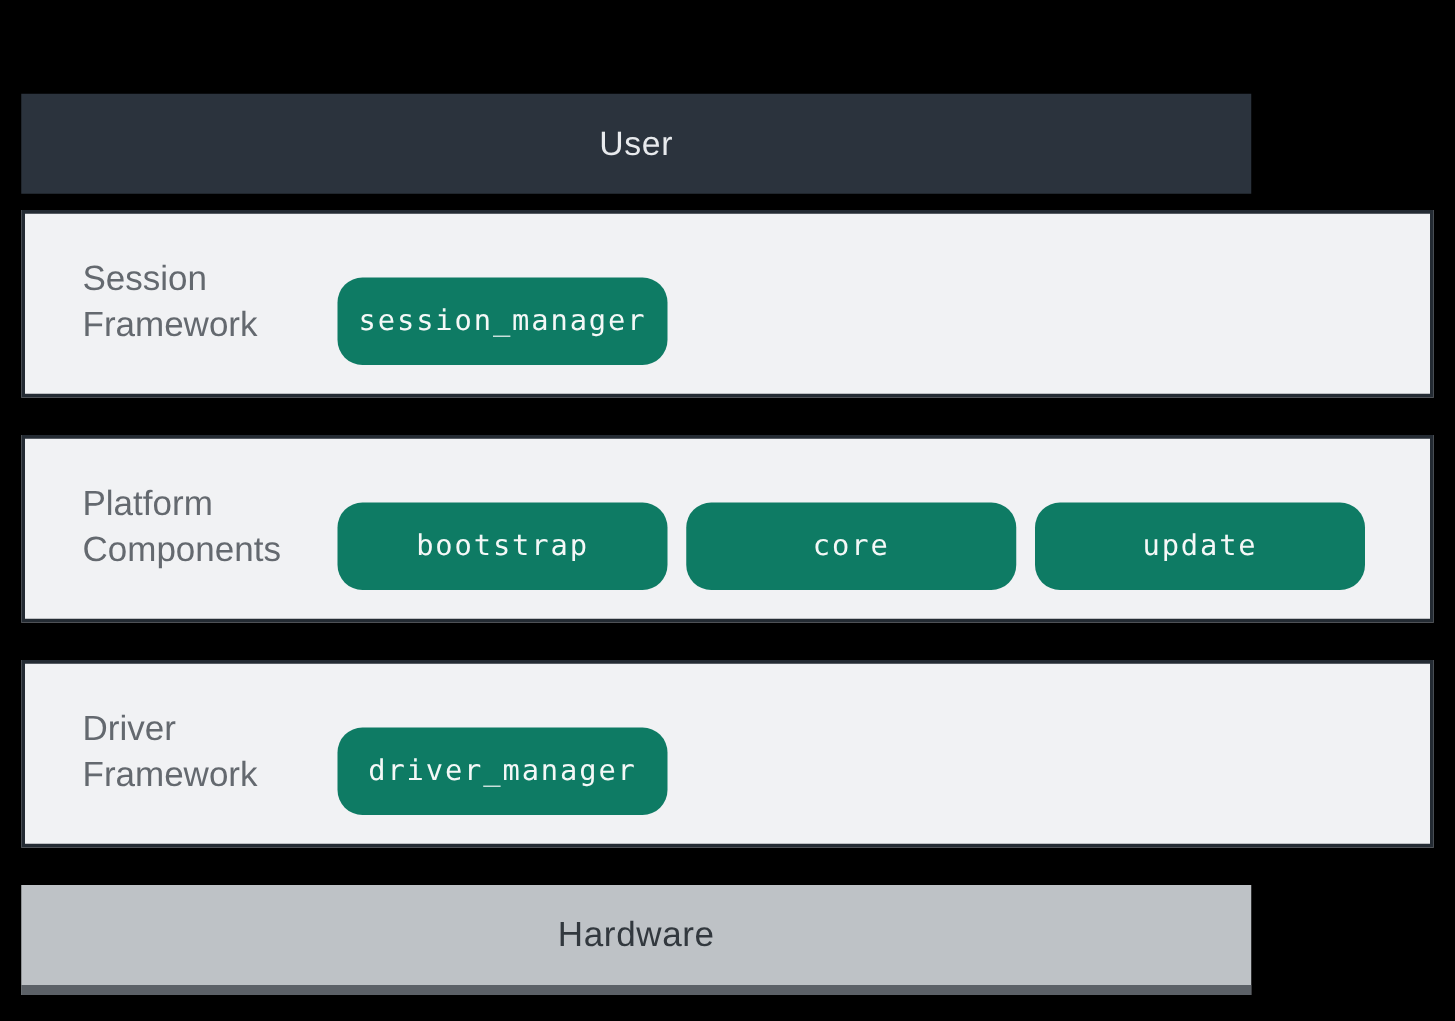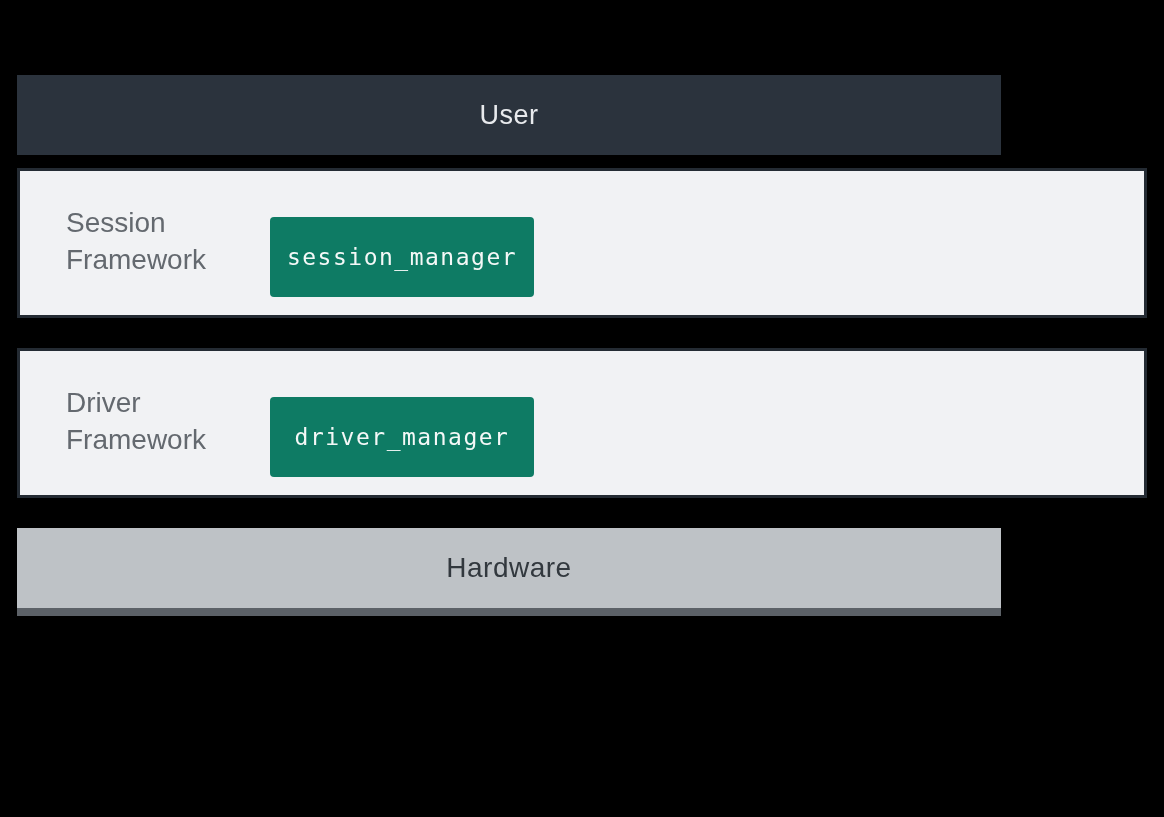--- a/index.html
+++ b/index.html
@@ -63,22 +63,22 @@
     top: -2px;
   }
   .components {
     display: flex;
     gap: 15px;
     position: relative;
     top: 14px;
   }
   .chip {
     width: 264px;
-    height: 80px;
-    border-radius: 4px;
+    height: 70px;
+    border-radius: 20px;
     background: var(--component-fill);
     color: var(--component-text);
     font-family: "DejaVu Sans Mono", monospace;
     font-size: 23px;
     letter-spacing: 1.5px;
     display: flex;
     align-items: center;
     justify-content: center;
   }
   .hardware-bar {
@@ -101,20 +101,29 @@
 
   <div id="layers">
   <div class="layer-row">
     <div class="layer-label">Session
 Framework</div>
     <div class="components">
           <div class="chip">session_manager</div>
         </div>
   </div>
 
+  <div class="layer-row">
+    <div class="layer-label">Platform
+Components</div>
+    <div class="components">
+          <div class="chip">bootstrap</div>
+          <div class="chip">core</div>
+          <div class="chip">update</div>
+        </div>
+  </div>
 
   <div class="layer-row">
     <div class="layer-label">Driver
 Framework</div>
     <div class="components">
           <div class="chip">driver_manager</div>
         </div>
   </div>
 </div>
 

